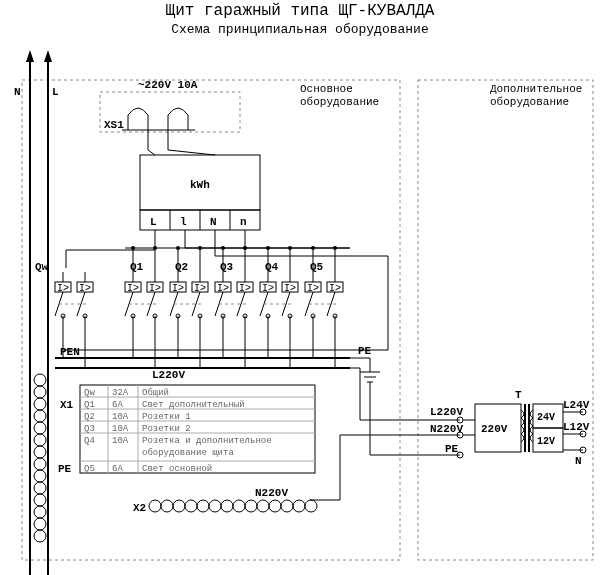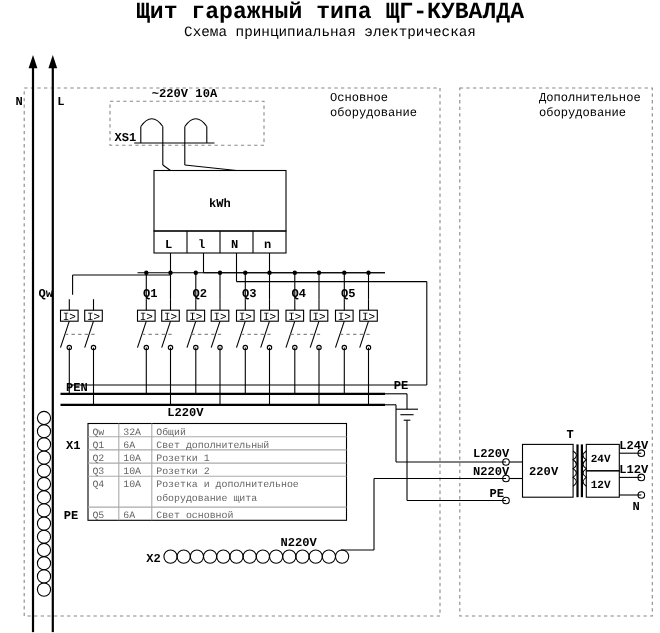--- a/index.html
+++ b/index.html
@@ -1,35 +1,35 @@
 <!DOCTYPE html>
 <html><head>
 <meta charset="utf-8">
 <style>
   html,body{margin:0;padding:0;background:#fff;font-family:"Courier New",monospace;color:#000}
   .page{position:relative;width:600px;height:575px;background:#fff}
-  .title{position:absolute;left:0;right:0;top:2px;text-align:center;font-weight:bold;font-size:21px;line-height:19px}
+  .title{position:absolute;left:0;right:0;top:2px;text-align:center;font-weight:normal;font-size:16px;line-height:19px}
   .subtitle{position:absolute;left:0;right:0;top:22px;text-align:center;font-size:13px;line-height:16px}
   svg{position:absolute;left:0;top:0}
   .mono{font-family:"Courier New",monospace;font-size:10px;fill:#000}
   .mono9{font-family:"Courier New",monospace;font-size:9px;fill:#666}
   .mono11{font-family:"Courier New",monospace;font-size:11px;fill:#000}
   .monob{font-weight:bold}
   .thin{stroke:#000;stroke-width:1;fill:none}
   .thick{stroke:#000;stroke-width:2;fill:none}
   .dash{stroke:#888;stroke-width:1;stroke-dasharray:3 3;fill:none}
   .fillb{fill:#000}
   .tblline{stroke:#aaa;stroke-width:1}
 </style>
 </head>
 <body>
 
 <div class="page">
   <div class="title">Щит гаражный типа ЩГ-КУВАЛДА</div>
-  <div class="subtitle">Схема принципиальная электрическая</div>
+  <div class="subtitle">Схема принципиальная оборудование</div>
 
   <svg width="600" height="575">
 
     <rect class="dash" x="22" y="80" width="378" height="480"></rect>
     <rect class="dash" x="418" y="80" width="175" height="480"></rect>
     <text class="mono11" x="300" y="92">Основное</text>
     <text class="mono11" x="300" y="105">оборудование</text>
     <text class="mono11" x="490" y="92">Дополнительное</text>
     <text class="mono11" x="490" y="105">оборудование</text>
 

